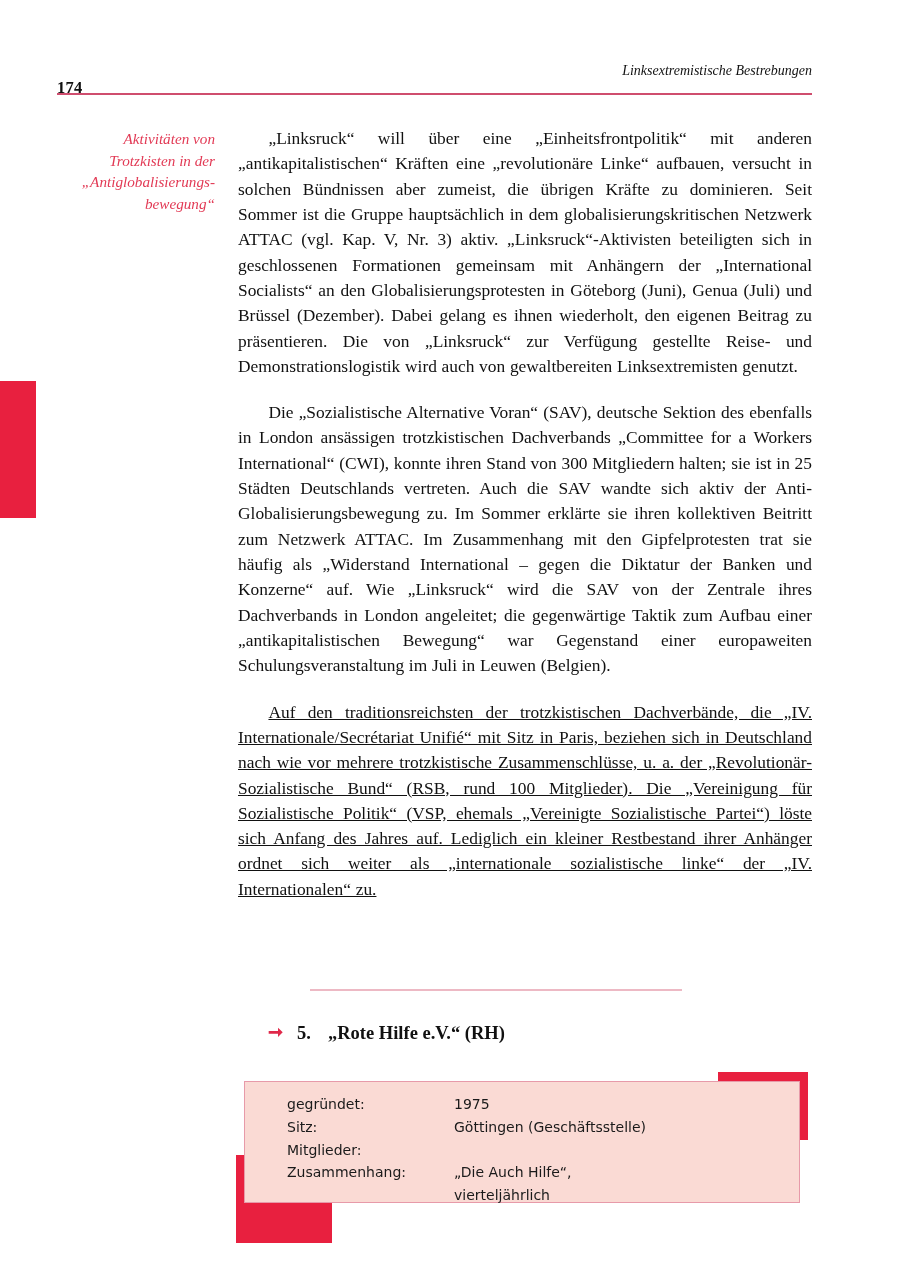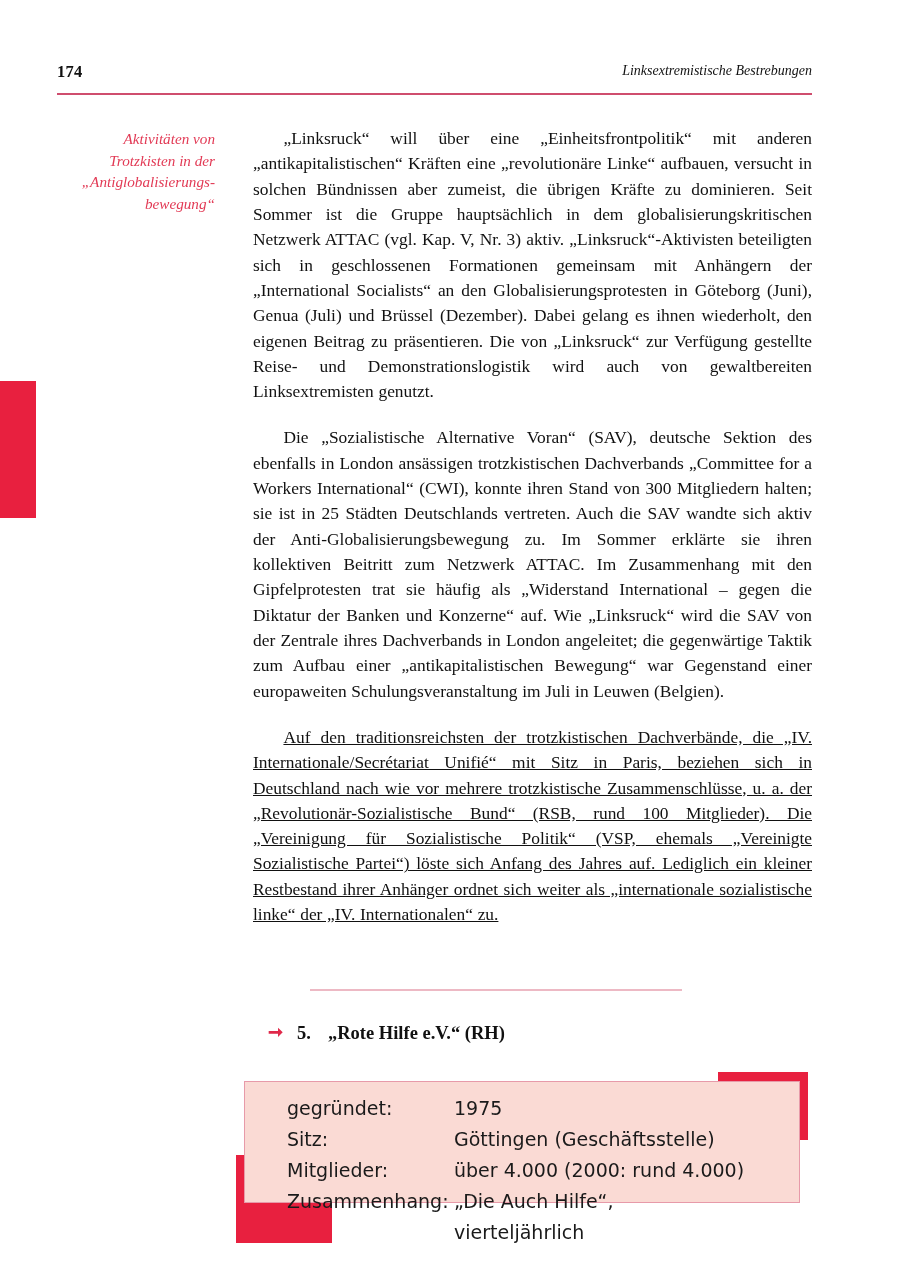--- a/index.html
+++ b/index.html
@@ -36,21 +36,21 @@
     position: absolute;
     left: 57px;
     top: 93px;
     width: 755px;
     height: 1.6px;
     background: #cf4d6e;
   }
   .folio {
     position: absolute;
     left: 0;
-    top: 0;
+    top: 16px;
     font-size: 16.5px;
     font-weight: bold;
     letter-spacing: .2px;
     color: #111;
   }
   .running-title {
     position: absolute;
     right: 0;
     top: 1px;
     font-size: 14px;
@@ -104,21 +104,21 @@
     left: 238px;
     top: 126px;
     width: 574px;
   }
   .para {
     font-size: 17.4px;
     line-height: 1.455;
     text-align: justify;
     text-align-last: left;
     text-indent: 1.75em;
-    margin: 0 0 21px 15px;
+    margin: 0 0 21px 0;
     hyphens: manual;
     word-spacing: .02em;
   }
   .para:last-child { margin-bottom: 0; text-decoration: underline; }
 
   
   .section-rule {
     position: absolute;
     left: 310px;
     top: 989px;
@@ -162,21 +162,21 @@
     font-family: "DejaVu Sans", "Liberation Sans", sans-serif;
   }
   .info-rows {
     position: absolute;
     left: 42px;
     top: 11px;
     width: 490px;
   }
   .info-row {
     display: flex;
-    font-size: 19px;
+    font-size: 14px;
     line-height: 1.63;
     color: #1a1a1a;
     align-items: flex-end;
   }
   .info-label { width: 167px; flex: none; }
   .info-value { flex: 1; }
   .info-row.cont .info-label { visibility: hidden; }
 </style>
 </head>
 <body>
@@ -219,21 +219,20 @@
       <div class="info-row">
         <span class="info-label">gegründet:</span>
         <span class="info-value">1975</span>
       </div>
       <div class="info-row">
         <span class="info-label">Sitz:</span>
         <span class="info-value">Göttingen (Geschäftsstelle)</span>
       </div>
       <div class="info-row">
         <span class="info-label">Mitglieder:</span>
-        <span class="info-value">über 4.000 (2000: rund 4.000)</span>
       </div>
       <div class="info-row">
         <span class="info-label">Zusammenhang:</span>
         <span class="info-value">„Die Auch Hilfe“,</span>
       </div>
       <div class="info-row cont">
         <span class="info-label"></span>
         <span class="info-value">vierteljährlich</span>
       </div>
     </div>

